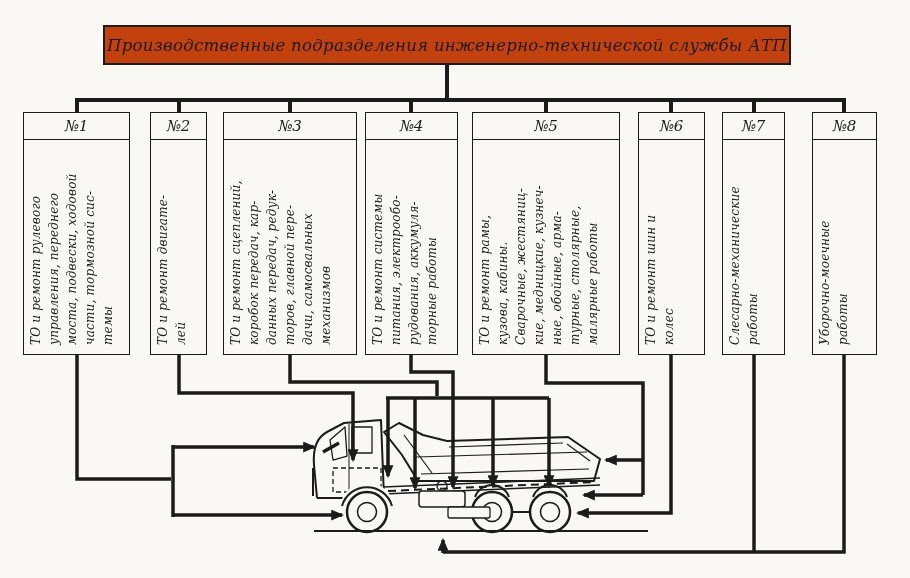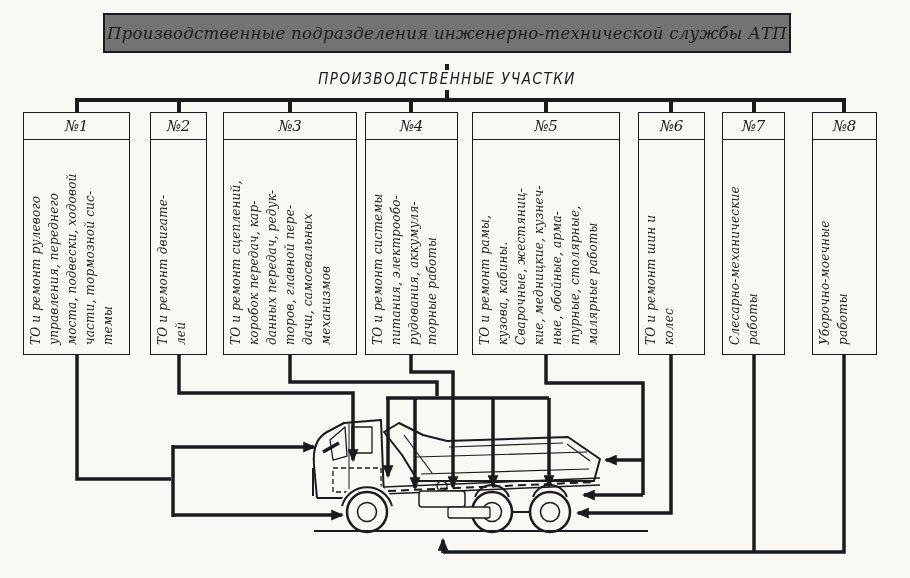--- a/index.html
+++ b/index.html
@@ -7,22 +7,22 @@
     width:910px;height:578px;
     font-family:"DejaVu Serif", serif;
     background:#e9e8e4;
   }
   .page{
     position:relative;width:910px;height:578px;
     background:#f9f8f4;color:#1b1b1b;overflow:hidden;
   }
   .svg-layer{position:absolute;left:0;top:0;z-index:1;}
   .title-box{
-    position:absolute;left:103px;top:13px;width:688px;height:40px;
-    border:2.2px solid #1b1b1b;background:#737373;box-sizing:border-box;
+    position:absolute;left:103px;top:25px;width:688px;height:40px;
+    border:2.2px solid #1b1b1b;background:#c2410c;box-sizing:border-box;
     display:flex;align-items:center;justify-content:center;
     font-style:italic;font-size:16.5px;letter-spacing:.3px;z-index:2;
     white-space:nowrap;
   }
   .subtitle{
     position:absolute;left:292px;top:70px;width:310px;height:20px;
     text-align:center;font-family:"DejaVu Sans",sans-serif;
     font-style:italic;font-size:15px;font-stretch:condensed;letter-spacing:1.5px;
     background:#f9f8f4;z-index:2;white-space:nowrap;
   }
@@ -155,21 +155,20 @@
       <g>
         <path d="M844,355 L844,552 L443,552"></path>
         <line x1="443" y1="553" x2="443" y2="540" marker-end="url(#ah)"></line>
       </g>
     </g>
   </svg>
 
   <div class="title-box">
     <span>Производственные подразделения инженерно-технической службы АТП</span>
   </div>
-  <div class="subtitle">ПРОИЗВОДСТВЕННЫЕ УЧАСТКИ</div>
 
   <div class="unit-box" style="left:23px;width:107px">
     <div class="unit-num">№1</div>
     <div class="unit-body">
       <div class="vtext">ТО и ремонт рулевого
 управления, переднего
 моста, подвески, ходовой
 части, тормозной сис-
 темы</div>
     </div>

